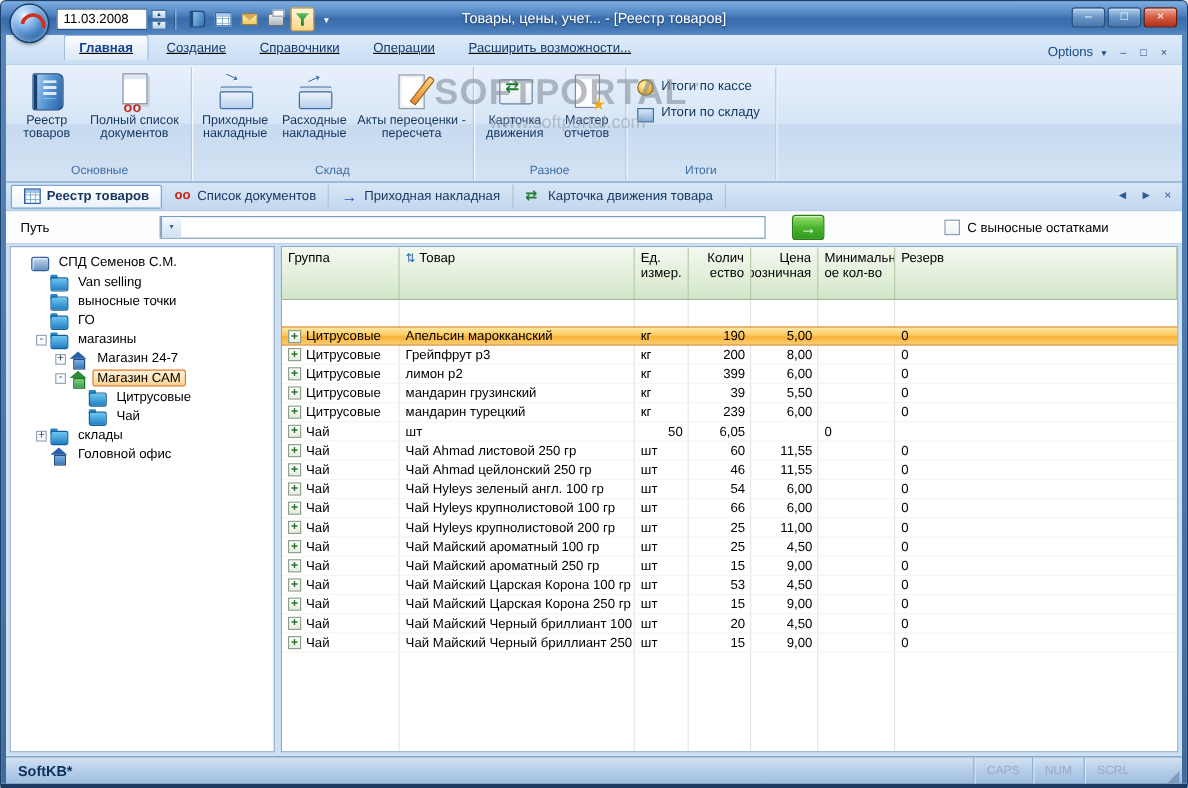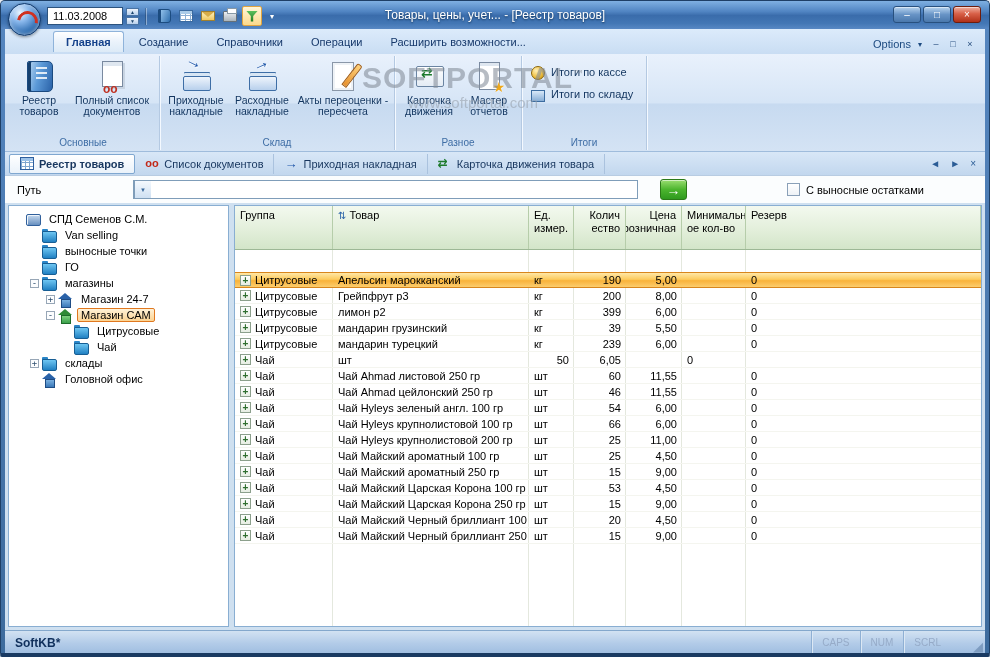--- a/index.html
+++ b/index.html
@@ -41,21 +41,21 @@
   .qmore{color:#fff;font-size:8px;width:14px;}
   .tb-title{position:absolute;left:160px;right:160px;top:0;height:28px;display:flex;align-items:center;justify-content:center;
     color:#fff;font-size:12px;text-shadow:0 1px 2px #12345a;white-space:nowrap;}
   .tb-btns{position:absolute;right:8px;top:5px;display:flex;gap:2px;z-index:3;}
   .wbtn{width:28px;height:17px;display:flex;align-items:center;justify-content:center;color:#fff;font-size:10px;line-height:1;
     border:1px solid #28507e;border-radius:3px;background:linear-gradient(#b8d4f0,#6894c6 50%,#4a78ac);box-shadow:inset 0 1px 0 #ffffff80;}
   .wbtn[data-btn="close"]{background:linear-gradient(#f0b0a0,#d86048 45%,#b03018);border-color:#6e1c0c;}
 
   
   .tabstrip{margin:0 4px;height:25px;background:linear-gradient(#dcebfb,#c9ddf3);display:flex;align-items:flex-end;padding-left:48px;}
-  .rtabs{display:flex;align-items:center;height:100%;}
+  .rtabs{display:flex;align-items:flex-start;height:100%;text-decoration:underline;}
   .rtab{height:21px;display:flex;align-items:center;padding:0 12px;color:#17396b;margin-right:2px;
     border:1px solid transparent;border-bottom:none;border-radius:3px 3px 0 0;white-space:nowrap;}
   .rtab.active{background:linear-gradient(#ffffff,#ecf3fb 45%,#dceaf7);border-color:#8fb3da;font-weight:bold;color:#15428b;}
   .tab-right{margin-left:auto;display:flex;align-items:center;gap:7px;padding:0 8px 4px 0;color:#1c4a80;}
   .opt-caret{font-size:8px;}
   .mdi-btn{font-size:9px;color:#2a5080;width:14px;text-align:center;}
 
   
   .ribbon{margin:0 4px;height:97px;position:relative;display:flex;align-items:stretch;padding:2px 2px 1px;
     background:linear-gradient(#e9f1fc,#d6e5f6 50%,#c7daf0 52%,#d4e3f4);}

